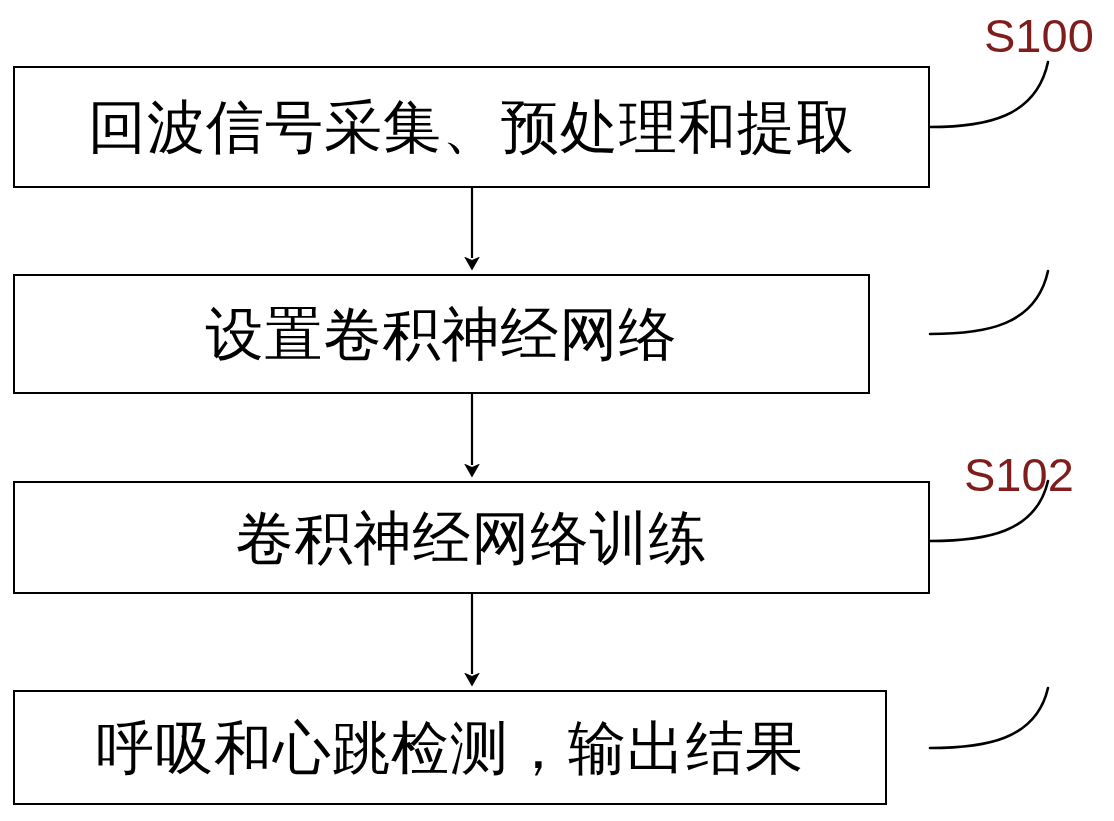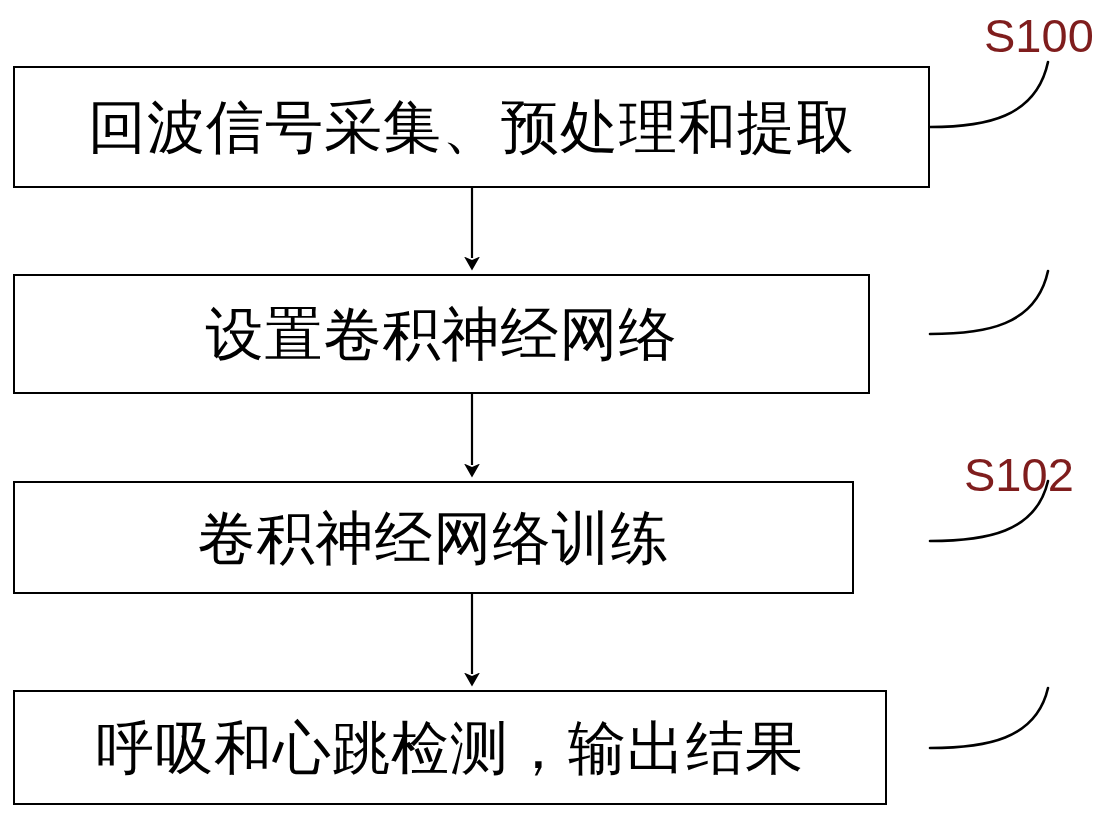--- a/index.html
+++ b/index.html
@@ -78,21 +78,21 @@
   </svg>
 
   <div class="node-box" style="left:13px; top:66px; width:917px; height:122px;text-align:center;">
     <span class="node-label">回波信号采集、预处理和提取</span>
   </div>
 
   <div class="node-box" style="left:13px; top:274px; width:857px; height:120px;">
     <span class="node-label">设置卷积神经网络</span>
   </div>
 
-  <div class="node-box" style="left:13px; top:481px; width:841px; height:113px;">
+  <div class="node-box" style="left:13px; top:481px; width:917px; height:113px;">
     <span class="node-label">卷积神经网络训练</span>
   </div>
 
   <div class="node-box" style="left:13px; top:690px; width:874px; height:115px;">
     <span class="node-label">呼吸和心跳检测，输出结果</span>
   </div>
 
   <div class="step-tag" style="left:984px; top:12px;">S100</div>
 
 

